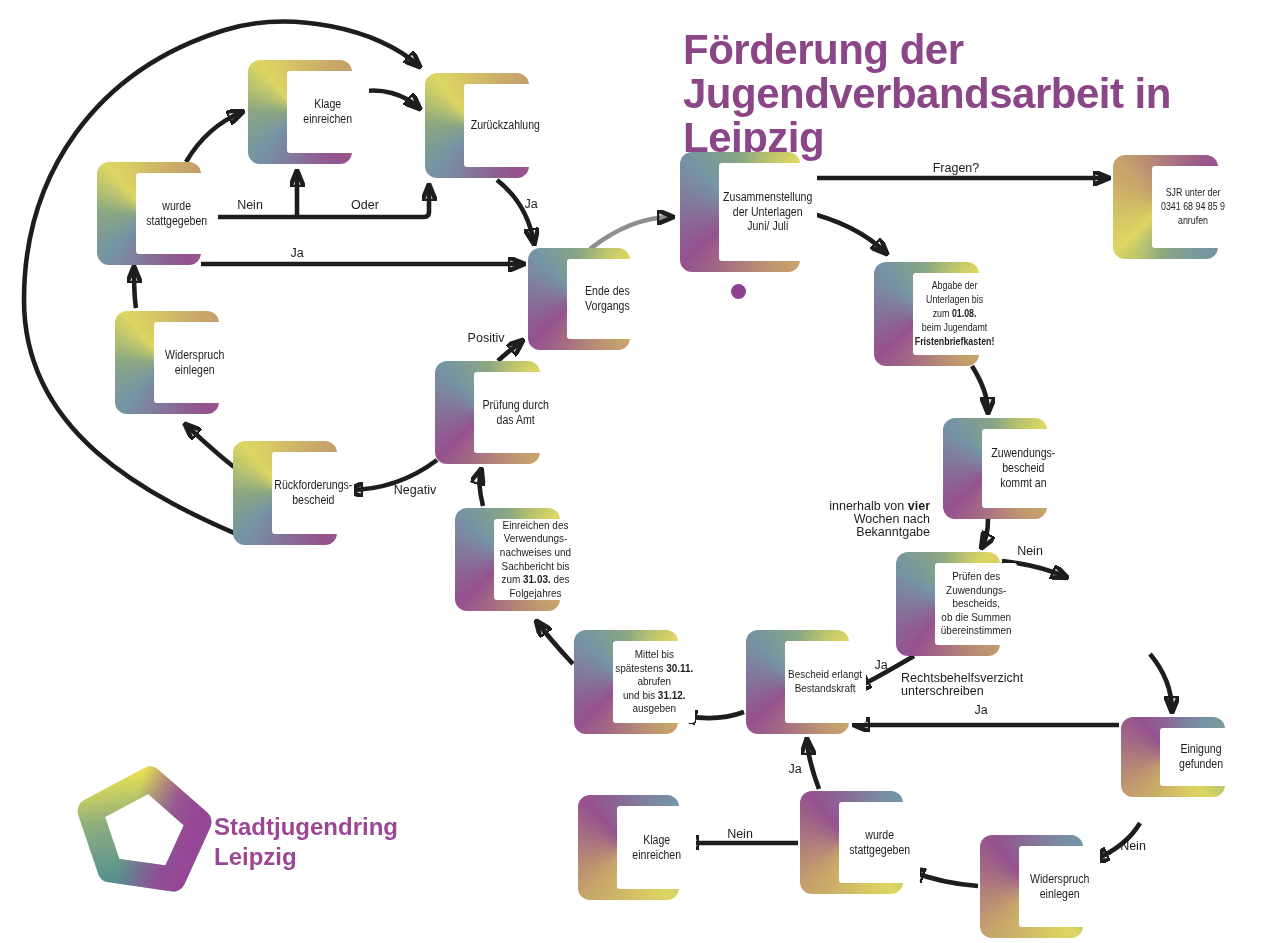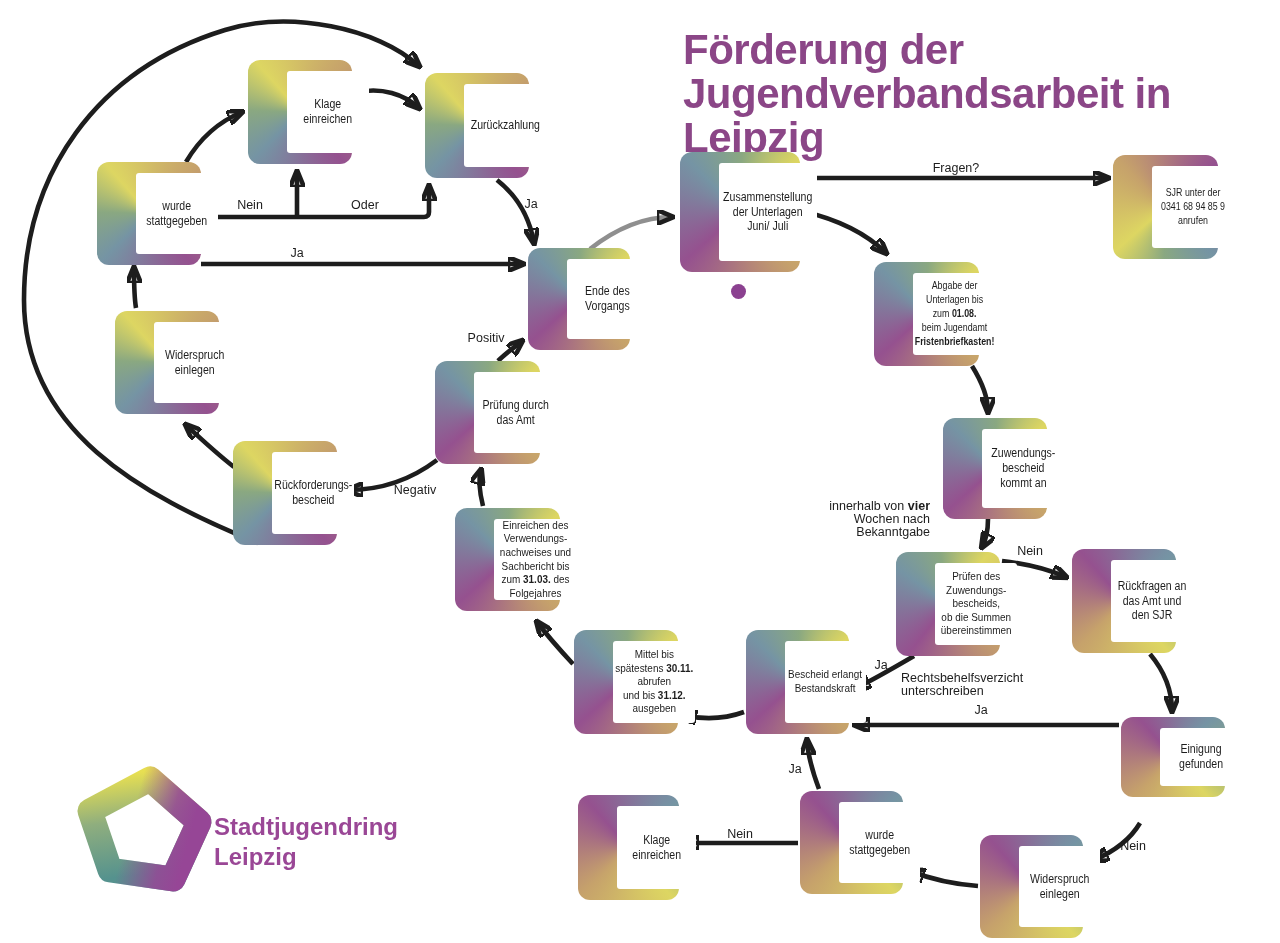--- a/index.html
+++ b/index.html
@@ -133,25 +133,20 @@
   <div class="node" style="left:943px;top:418px;width:104px;height:101px;--a:315deg">
     <div class="node-inner">
         <span class="txt">Zuwendungs-<br>bescheid<br>kommt an</span>
       </div>
     </div>
   <div class="node sm" style="left:896px;top:552px;width:104px;height:104px;--a:305deg">
     <div class="node-inner">
         <span class="txt">Prüfen des<br>Zuwendungs-<br>bescheids,<br>ob die Summen<br>übereinstimmen</span>
       </div>
     </div>
-  <div class="node" style="left:1072px;top:549px;width:104px;height:104px;--a:45deg">
-    <div class="node-inner">
-        <span class="txt">Rückfragen an<br>das Amt und<br>den SJR</span>
-      </div>
-    </div>
   <div class="node sm" style="left:455px;top:508px;width:105px;height:103px;--a:315deg">
     <div class="node-inner">
         <span class="txt">Einreichen des<br>Verwendungs-<br>nachweises und<br>Sachbericht bis<br>zum <b>31.03.</b> des<br>Folgejahres</span>
       </div>
     </div>
   <div class="node sm" style="left:574px;top:630px;width:104px;height:104px;--a:315deg">
     <div class="node-inner">
         <span class="txt">Mittel bis<br>spätestens <b>30.11.</b><br>abrufen<br>und bis <b>31.12.</b><br>ausgeben</span>
       </div>
     </div>

